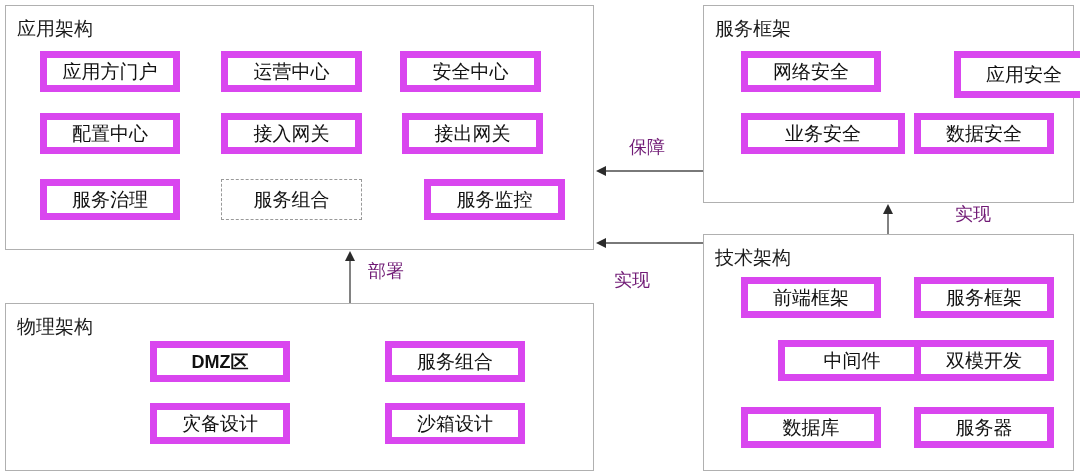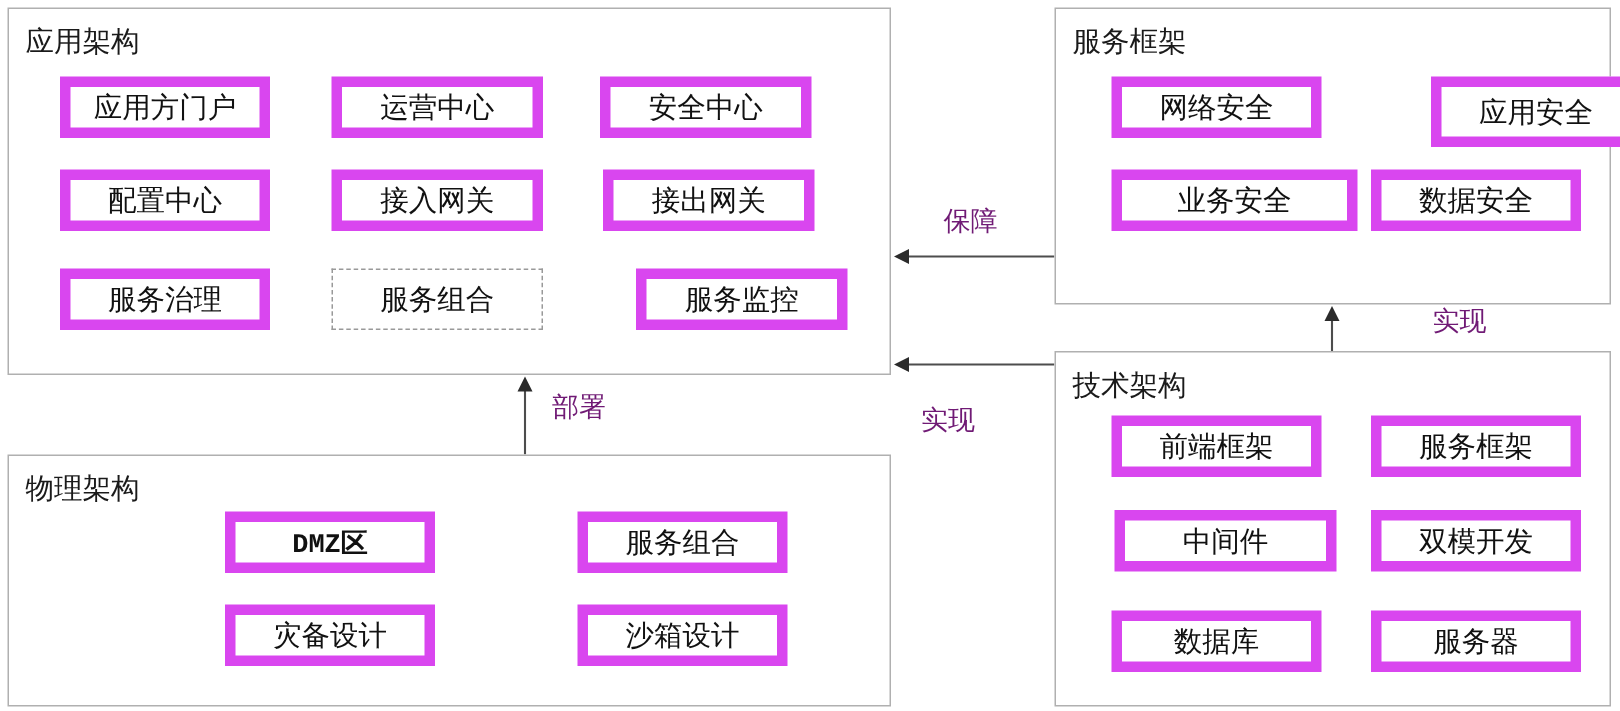--- a/index.html
+++ b/index.html
@@ -40,21 +40,21 @@
     justify-content: center;
     font-size: 19px;
     color: #111111;
     white-space: nowrap;
     font-family: "Liberation Serif", "DejaVu Serif", serif;
   }
   .node.dashed {
     border: 1px dashed #999999;
   }
   .node.bold-label {
-    font-family: Liberation Mono, monospace;
+    font-family: Liberation Sans, sans-serif;
     font-weight: bold;
     font-size: 18px;
   }
   .edge-label {
     position: absolute;
     font-size: 18px;
     color: #701a75;
     white-space: nowrap;
     line-height: 1;
     font-family: "Liberation Serif", "DejaVu Serif", serif;
@@ -109,21 +109,21 @@
       <div class="container-box" style="left: 703px; top: 5px; width: 371px; height: 198px;"></div>
       <div class="container-title" style="left: 715px; top: 19px;">服务框架</div>
       <div class="node" style="left: 741px; top: 51px; width: 140px; height: 41px;">网络安全</div>
       <div class="node" style="left: 954px; top: 51px; width: 140px; height: 47px;">应用安全</div>
       <div class="node" style="left: 741px; top: 113px; width: 164px; height: 41px;">业务安全</div>
       <div class="node" style="left: 914px; top: 113px; width: 140px; height: 41px;">数据安全</div>
       <div class="container-box" style="left: 703px; top: 234px; width: 371px; height: 237px;"></div>
       <div class="container-title" style="left: 715px; top: 248px;">技术架构</div>
       <div class="node" style="left: 741px; top: 277px; width: 140px; height: 41px;">前端框架</div>
       <div class="node" style="left: 914px; top: 277px; width: 140px; height: 41px;">服务框架</div>
-      <div class="node" style="left: 743px; top: 340px; width: 148px; height: 41px;">中间件</div>
+      <div class="node" style="left: 778px; top: 340px; width: 148px; height: 41px;">中间件</div>
       <div class="node" style="left: 914px; top: 340px; width: 140px; height: 41px;">双模开发</div>
       <div class="node" style="left: 741px; top: 407px; width: 140px; height: 41px;">数据库</div>
       <div class="node" style="left: 914px; top: 407px; width: 140px; height: 41px;">服务器</div>
     </div>
   <div id="labels-layer">
       <div class="edge-label" style="left: 629px; top: 138px;">保障</div>
       <div class="edge-label" style="left: 614px; top: 271px;">实现</div>
       <div class="edge-label" style="left: 955px; top: 205px;">实现</div>
       <div class="edge-label" style="left: 368px; top: 262px;">部署</div>
     </div>

